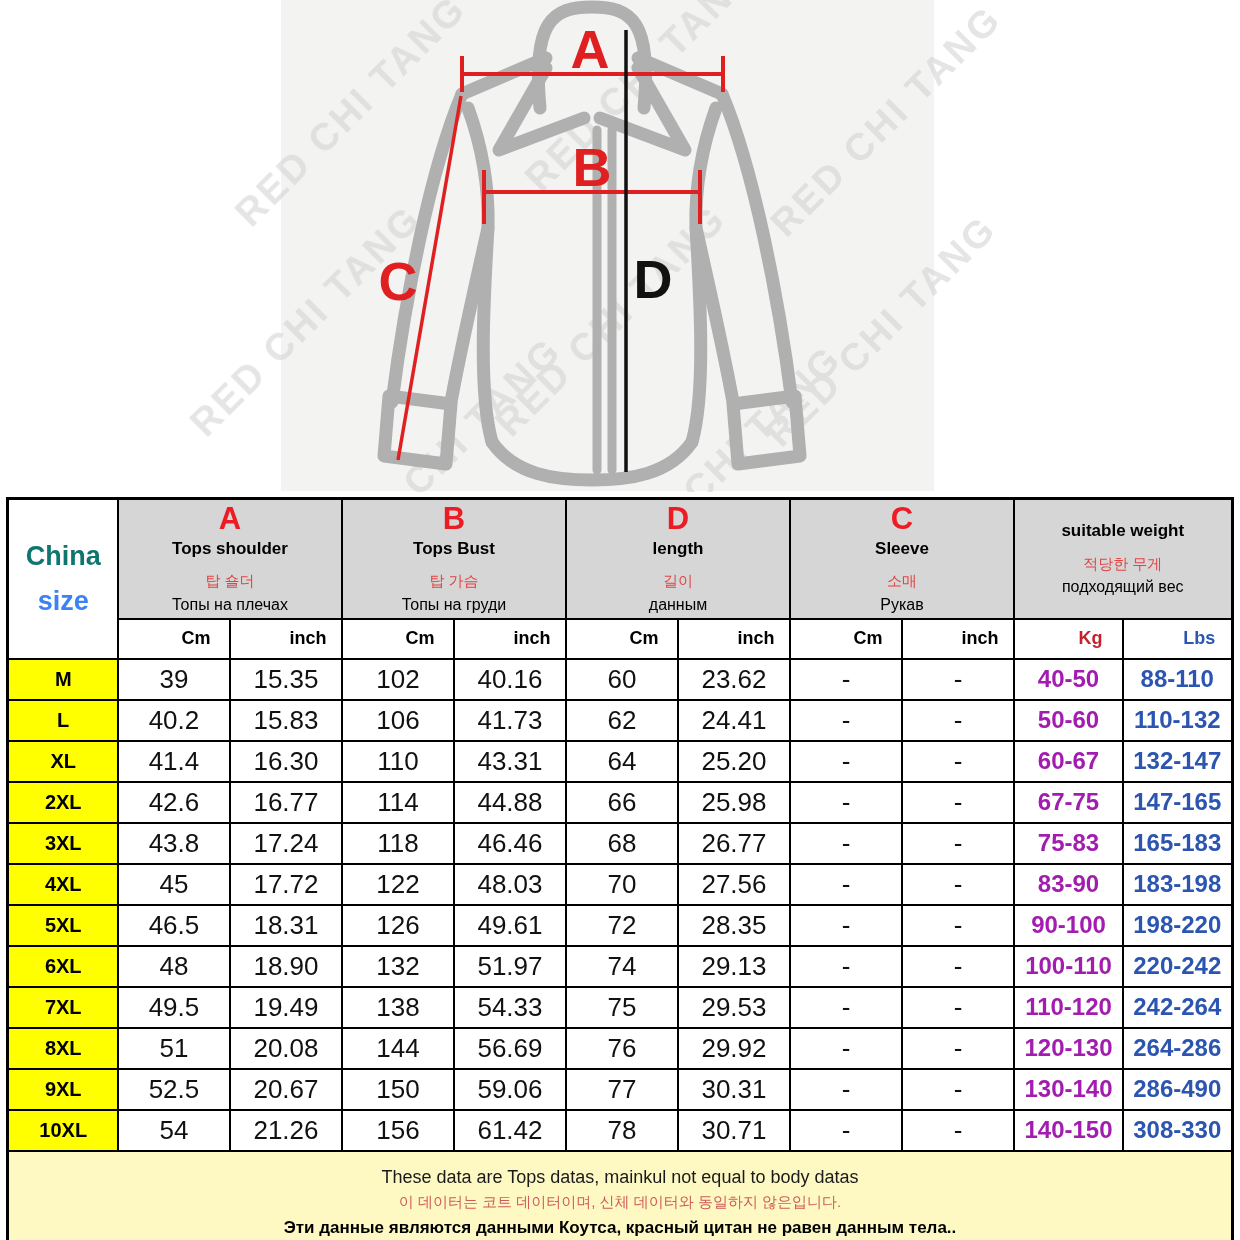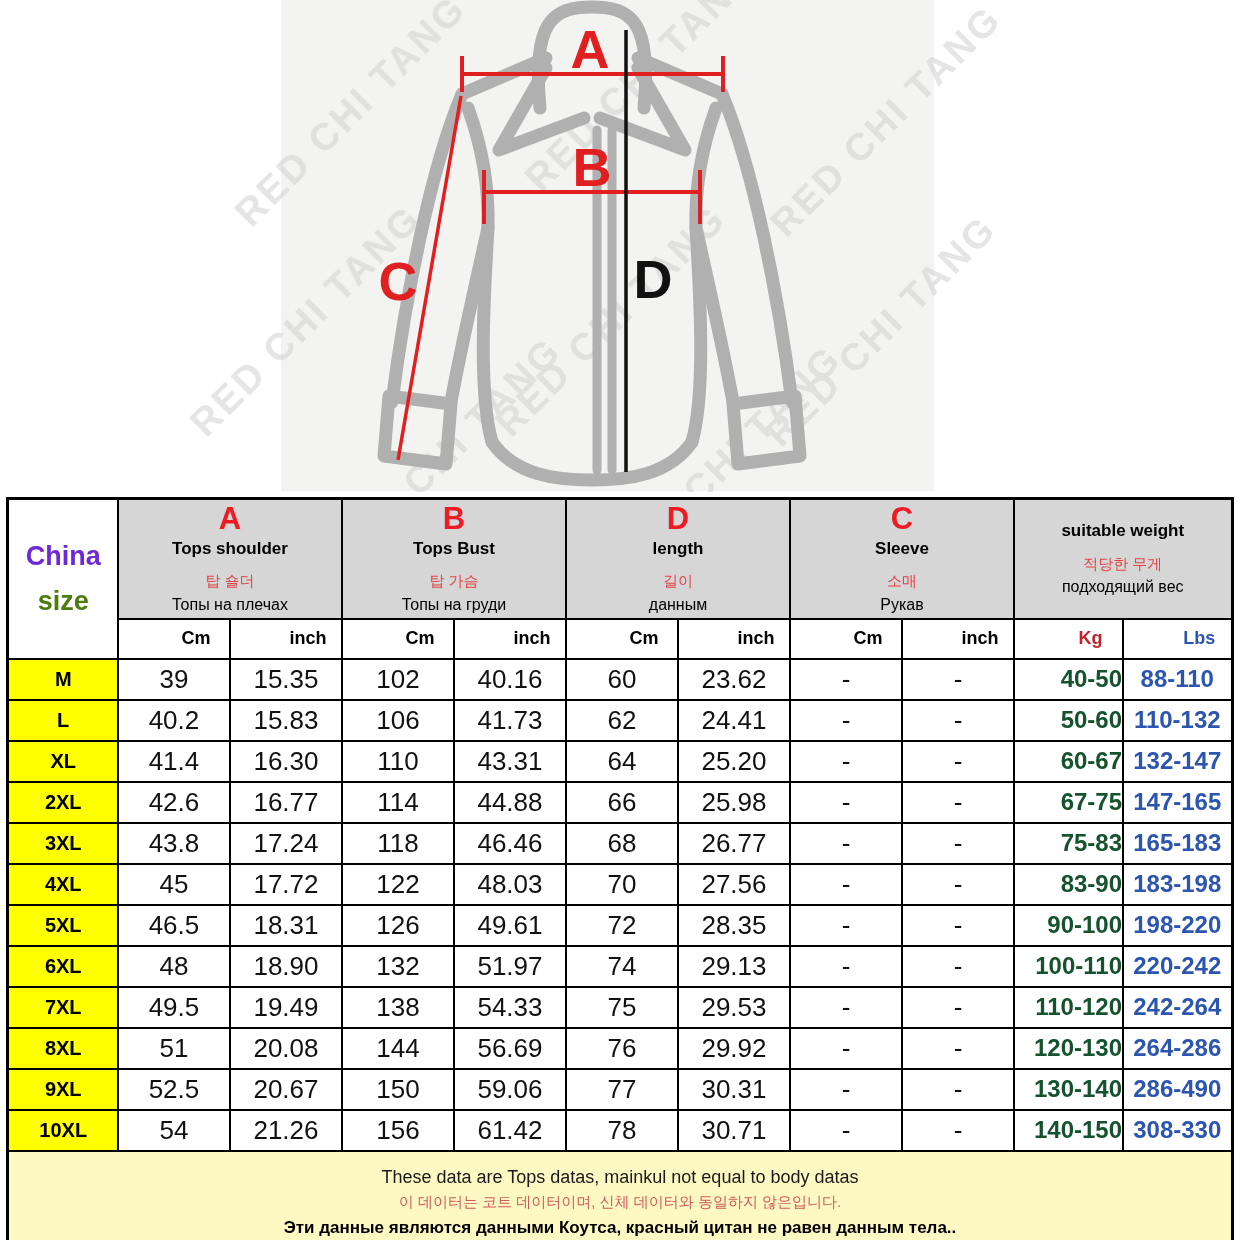--- a/index.html
+++ b/index.html
@@ -8,37 +8,37 @@
 
   .diagram-wrap { position:relative; width:1240px; height:492px; }
   svg.diagram { display:block; }
 
   table.size-chart { margin:5px auto 0; width:1224px; table-layout:fixed;
     border-collapse:collapse; border:3px solid #000; background:#fff; }
   .size-chart th, .size-chart td { border:2px solid #000; text-align:center;
     vertical-align:middle; overflow:hidden; }
 
   .corner-cell { background:#fff; }
-  .corner-china { color:#6d28d9; font-size:27px; font-weight:bold; margin-bottom:14px; }
-  .corner-size  { color:#4d7c0f;    font-size:27px; font-weight:bold; }
+  .corner-china { color:#0f766e; font-size:27px; font-weight:bold; margin-bottom:14px; }
+  .corner-size  { color:#3b82f6;    font-size:27px; font-weight:bold; }
 
   .group-cell { background:#d6d6d6; height:112px; padding:2px 0; font-weight:normal; }
   .g-letter { color:#ed1c24; font-size:31px; font-weight:bold; line-height:1.12; }
   .g-letter:empty { display:none; }
   .g-en { font-size:17px; font-weight:bold; color:#000; line-height:1.45; }
   .g-kr { font-size:15px; color:#e04444; line-height:1.55;margin-top:8px; }
   .g-ru { font-size:16px; color:#000; line-height:1.45; }
 
   .units-row td { height:40px; font-weight:bold; font-size:18px; background:#fff;padding-left:44px; }
   .units-row td.kg-u  { color:#c5202c; }
   .units-row td.lbs-u { color:#2b55b0; }
 
   tbody.rows td { height:41px; font-size:26px; color:#111; background:#fff; }
   tbody.rows td.size { background:#ffff00; font-weight:bold; font-size:20px; color:#000; }
-  tbody.rows td.kg  { color:#14532d; font-weight:bold; font-size:24px;text-align:right; }
+  tbody.rows td.kg  { color:#a21caf; font-weight:bold; font-size:24px; }
   tbody.rows td.lbs { color:#2b55b0; font-weight:bold; font-size:24px; }
 
   .footer-cell { height:92px; background:#fef9c3; padding-top:12px; vertical-align:top; }
   .f-en { font-size:18px; color:#1a1a1a; margin-bottom:5px; }
   .f-kr { font-size:15px; color:#d05a5a; margin-bottom:6px; }
   .f-ru { font-size:17px; font-weight:bold; color:#000; }
 </style>
 </head>
 <body>
 

